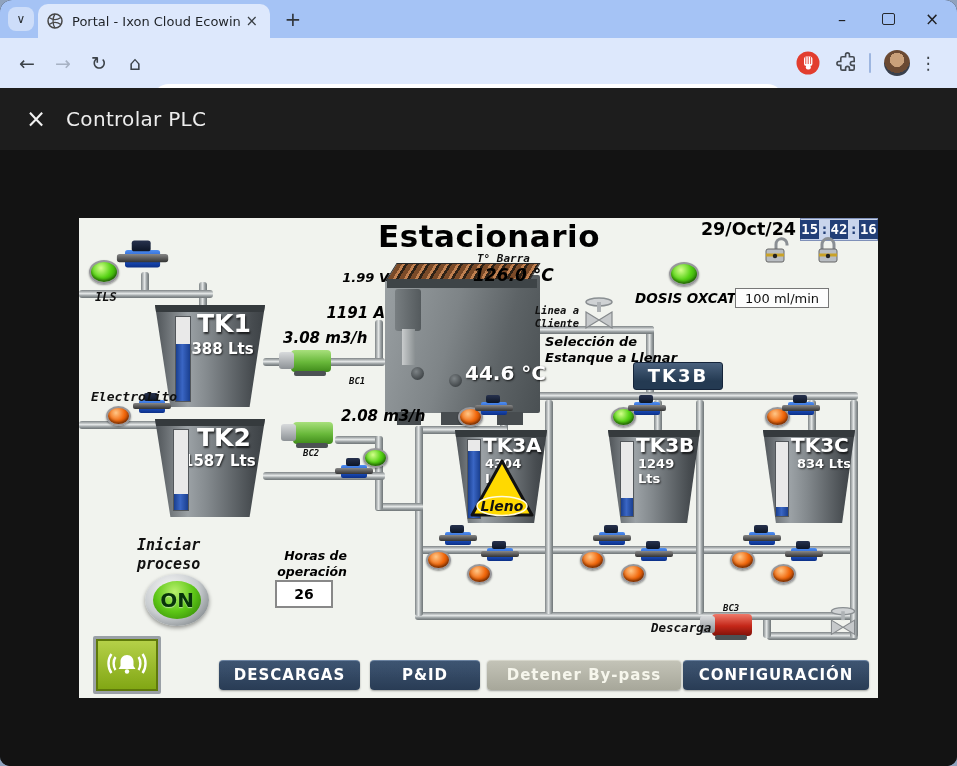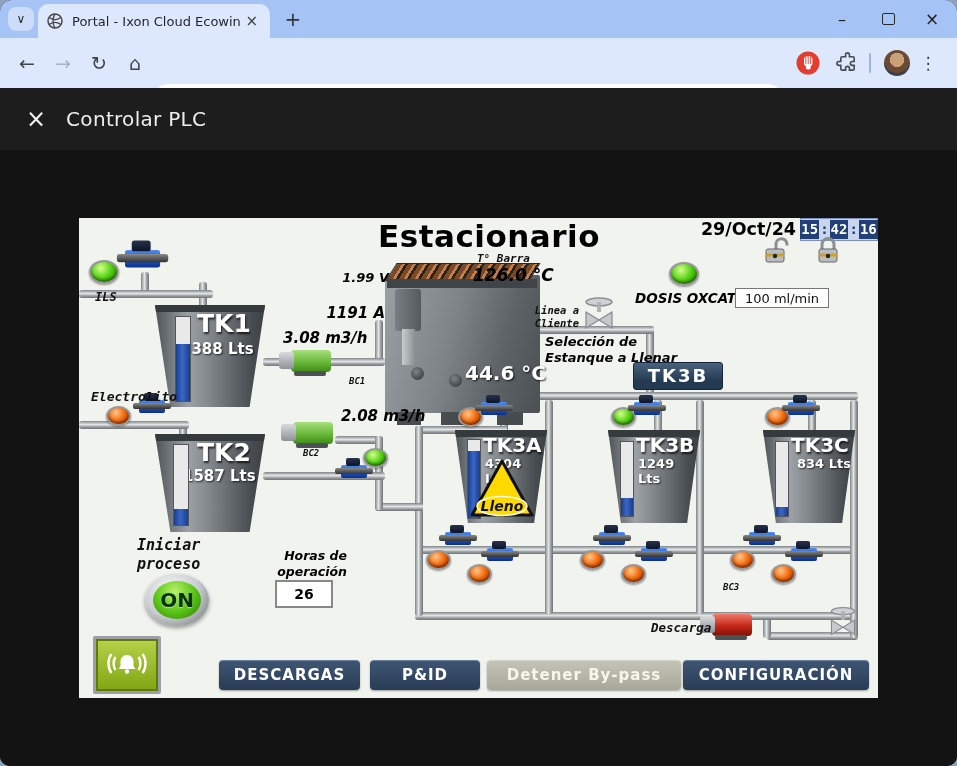--- a/index.html
+++ b/index.html
@@ -259,21 +259,21 @@
 
       <div class="tank" style="left:76px;top:87px;width:110px;height:102px;">
         <div class="rim"></div>
         <div class="tank-name" style="left:42px;top:4px;font-size:25px;">TK1</div>
         <div class="tank-vol" style="left:26px;top:35px;font-size:15px;">3388 Lts</div>
         <div class="gauge" style="left:20px;top:11px;width:14px;height:84px;">
             <div class="fill" style="height: 68%;"></div>
           </div>
       </div>
 
-      <div class="tank" style="left:76px;top:216px;width:110px;height:98px;">
+      <div class="tank" style="left:76px;top:201px;width:110px;height:98px;">
         <div class="rim"></div>
         <div class="tank-name" style="left:42px;top:4px;font-size:25px;">TK2</div>
         <div class="tank-vol" style="left:28px;top:33px;font-size:15px;">1587 Lts</div>
         <div class="gauge" style="left:18px;top:10px;width:14px;height:80px;">
             <div class="fill" style="height: 20%;"></div>
           </div>
       </div>
 
       <div class="light orange" style="left:379px;top:189px;"></div>
       <div class="valve" style="left:402px;top:184px;"></div>
@@ -328,21 +328,21 @@
         <svg width="44" height="32" viewBox="0 0 44 32">
           <path d="M22 6c-4 0-6.5 3-6.5 6.5v4.5l-2 3h17l-2-3v-4.5C28.5 9 26 6 22 6z" fill="#fff"></path>
           <circle cx="22" cy="22.5" r="2.2" fill="#fff"></circle>
           <path d="M10.5 8c-2.5 3.5-2.5 9.5 0 13 M6.5 5c-4 5-4 14 0 19" stroke="#fff" stroke-width="2.4" fill="none"></path>
           <path d="M33.5 8c2.5 3.5 2.5 9.5 0 13 M37.5 5c4 5 4 14 0 19" stroke="#fff" stroke-width="2.4" fill="none"></path>
         </svg>
       </div>
 
       <div class="lbl mono" style="left:572px;top:402px;font-size:12.5px;">Descarga</div>
       <div class="pump red" style="left:633px;top:396px;"></div>
-      <div class="lbl mono" style="left:644px;top:364px;font-size:9px;">BC3</div>
+      <div class="lbl mono" style="left:644px;top:385px;font-size:9px;">BC3</div>
       <svg class="mvalve" style="left:748px;top:386px;" width="32" height="34" viewBox="0 0 36 38">
         <ellipse cx="18" cy="8" rx="13" ry="4" fill="#cfd2d4" stroke="#8a8f92" stroke-width="1.5"></ellipse>
         <rect x="16" y="8" width="4" height="10" fill="#aeb2b5"></rect>
         <path d="M5 18l13 8L5 34zM31 18l-13 8 13 8z" fill="#c6c9cb" stroke="#85898c" stroke-width="1.2"></path>
       </svg>
 
       <div class="btn" style="left:140px;top:442px;width:141px;">DESCARGAS</div>
       <div class="btn" style="left:291px;top:442px;width:110px;">P&amp;ID</div>
       <div class="btn" style="left:604px;top:442px;width:186px;">CONFIGURACIÓN</div>
       <div class="btn disabled" style="left:408px;top:442px;width:194px;">Detener By-pass</div>

